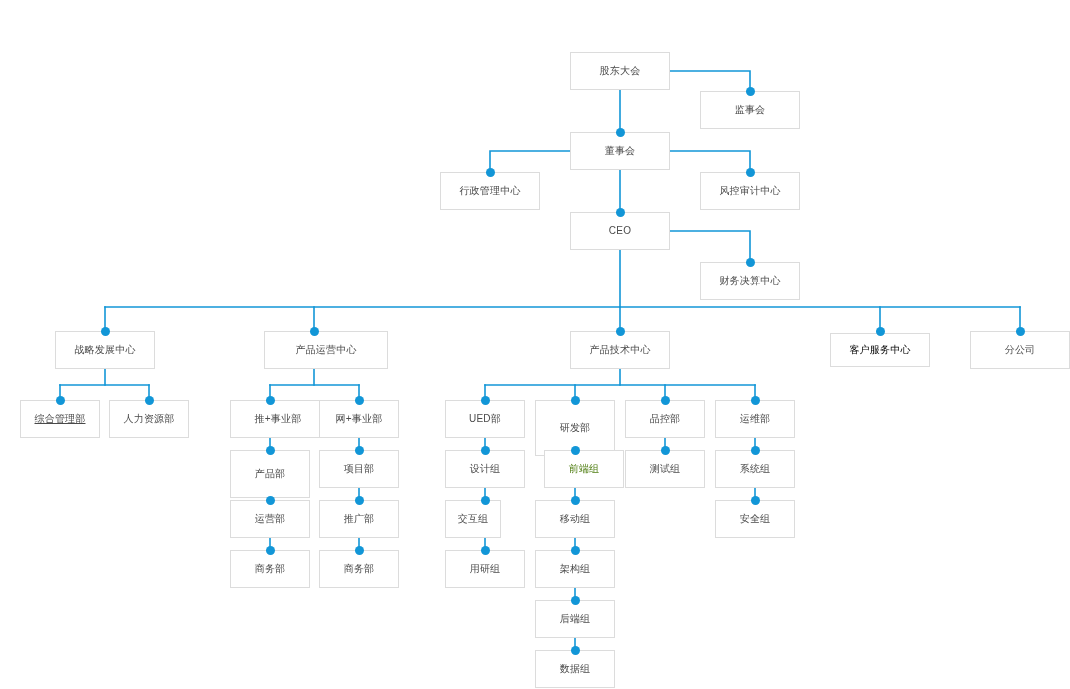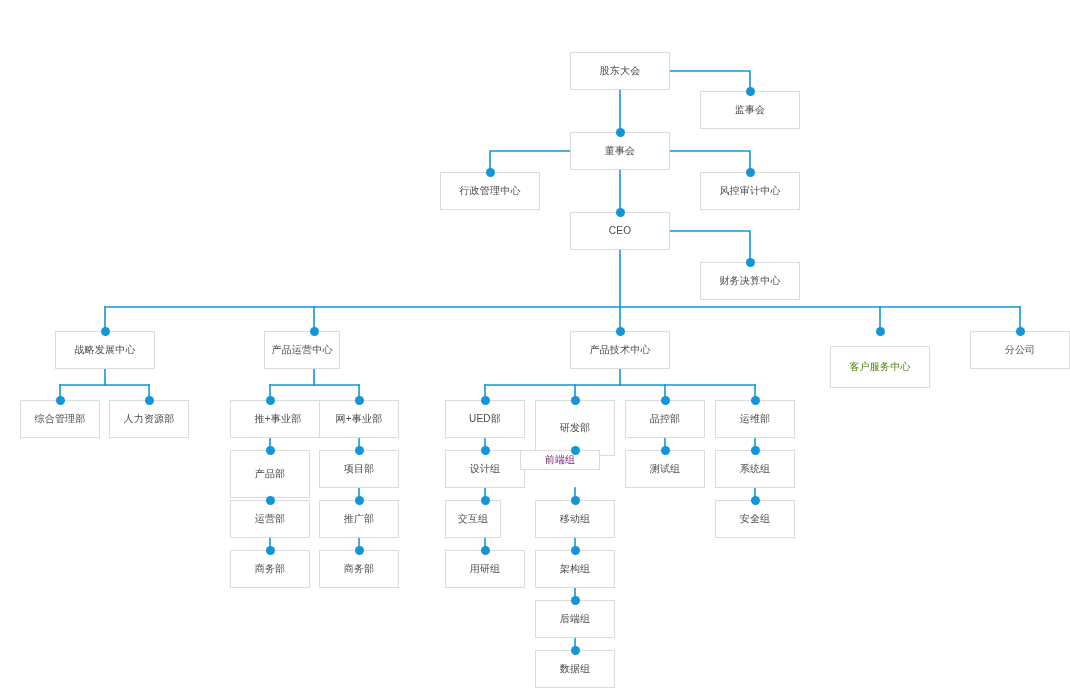--- a/index.html
+++ b/index.html
@@ -130,37 +130,37 @@
       </div>
       <div class="dot" style="left: 615.5px; top: 207.5px; background: rgb(18, 150, 215);"></div>
       <div class="node" style="left: 700px; top: 262px; width: 100px; height: 38px; border-color: rgb(220, 220, 220); color: rgb(74, 74, 74);">
         <span class="node-label">财务决算中心</span>
       </div>
       <div class="dot" style="left: 745.5px; top: 257.5px; background: rgb(18, 150, 215);"></div>
       <div class="node" style="left: 55px; top: 331px; width: 100px; height: 38px; border-color: rgb(220, 220, 220); color: rgb(74, 74, 74);">
         <span class="node-label">战略发展中心</span>
       </div>
       <div class="dot" style="left: 100.5px; top: 326.5px; background: rgb(18, 150, 215);"></div>
-      <div class="node" style="left: 264px; top: 331px; width: 76px; height: 38px; border-color: rgb(220, 220, 220); color: rgb(74, 74, 74);">
+      <div class="node" style="left: 264px; top: 331px; width: 124px; height: 38px; border-color: rgb(220, 220, 220); color: rgb(74, 74, 74);">
         <span class="node-label">产品运营中心</span>
       </div>
       <div class="dot" style="left: 309.5px; top: 326.5px; background: rgb(18, 150, 215);"></div>
       <div class="node" style="left: 570px; top: 331px; width: 100px; height: 38px; border-color: rgb(220, 220, 220); color: rgb(74, 74, 74);">
         <span class="node-label">产品技术中心</span>
       </div>
       <div class="dot" style="left: 615.5px; top: 326.5px; background: rgb(18, 150, 215);"></div>
-      <div class="node" style="left: 830px; top: 346px; width: 100px; height: 42px; border-color: rgb(220, 220, 220); color: #4d7c0f;">
+      <div class="node" style="left: 830px; top: 333px; width: 100px; height: 34px; border-color: rgb(220, 220, 220); color: #000000;">
         <span class="node-label">客户服务中心</span>
       </div>
       <div class="dot" style="left: 875.5px; top: 326.5px; background: rgb(18, 150, 215);"></div>
       <div class="node" style="left: 970px; top: 331px; width: 100px; height: 38px; border-color: rgb(220, 220, 220); color: rgb(74, 74, 74);">
         <span class="node-label">分公司</span>
       </div>
       <div class="dot" style="left: 1015.5px; top: 326.5px; background: rgb(18, 150, 215);"></div>
-      <div class="node" style="left: 20px; top: 400px; width: 80px; height: 38px; border-color: rgb(220, 220, 220); color: rgb(74, 74, 74);">
+      <div class="node" style="left: 20px; top: 400px; width: 80px; height: 38px; border-color: rgb(220, 220, 220); color: rgb(74, 74, 74); text-decoration: underline;">
         <span class="node-label">综合管理部</span>
       </div>
       <div class="dot" style="left: 55.5px; top: 395.5px; background: rgb(18, 150, 215);"></div>
       <div class="node" style="left: 109px; top: 400px; width: 80px; height: 38px; border-color: rgb(220, 220, 220); color: rgb(74, 74, 74);">
         <span class="node-label">人力资源部</span>
       </div>
       <div class="dot" style="left: 144.5px; top: 395.5px; background: rgb(18, 150, 215);"></div>
       <div class="node" style="left: 230px; top: 400px; width: 96px; height: 38px; border-color: rgb(220, 220, 220); color: rgb(74, 74, 74);">
         <span class="node-label">推+事业部</span>
       </div>
@@ -206,21 +206,21 @@
       </div>
       <div class="dot" style="left: 660.5px; top: 395.5px; background: rgb(18, 150, 215);"></div>
       <div class="node" style="left: 715px; top: 400px; width: 80px; height: 38px; border-color: rgb(220, 220, 220); color: rgb(74, 74, 74);">
         <span class="node-label">运维部</span>
       </div>
       <div class="dot" style="left: 750.5px; top: 395.5px; background: rgb(18, 150, 215);"></div>
       <div class="node" style="left: 445px; top: 450px; width: 80px; height: 38px; border-color: rgb(220, 220, 220); color: rgb(74, 74, 74);">
         <span class="node-label">设计组</span>
       </div>
       <div class="dot" style="left: 480.5px; top: 445.5px; background: rgb(18, 150, 215);"></div>
-      <div class="node" style="left: 520px; top: 450px; width: 80px; height: 20px; border-color: rgb(220, 220, 220); color: #701a75;">
+      <div class="node" style="left: 544px; top: 450px; width: 80px; height: 38px; border-color: rgb(220, 220, 220); color: #4d7c0f;">
         <span class="node-label">前端组</span>
       </div>
       <div class="dot" style="left: 570.5px; top: 445.5px; background: rgb(18, 150, 215);"></div>
       <div class="node" style="left: 625px; top: 450px; width: 80px; height: 38px; border-color: rgb(220, 220, 220); color: rgb(74, 74, 74);">
         <span class="node-label">测试组</span>
       </div>
       <div class="dot" style="left: 660.5px; top: 445.5px; background: rgb(18, 150, 215);"></div>
       <div class="node" style="left: 715px; top: 450px; width: 80px; height: 38px; border-color: rgb(220, 220, 220); color: rgb(74, 74, 74);">
         <span class="node-label">系统组</span>
       </div>

